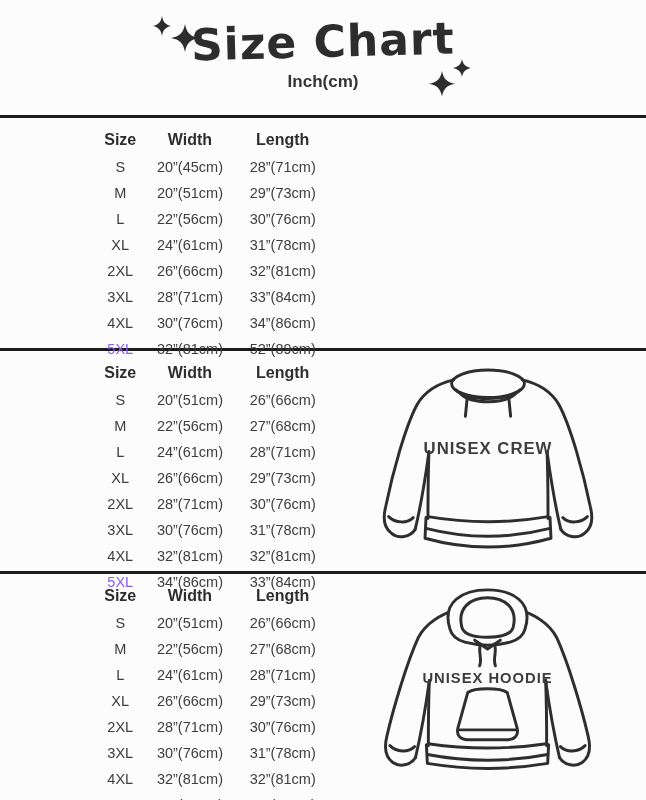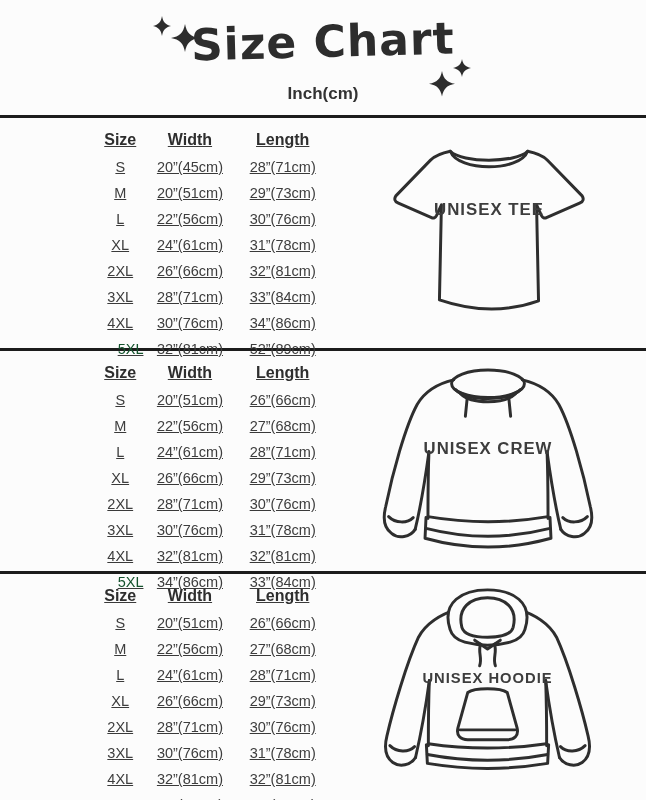--- a/index.html
+++ b/index.html
@@ -15,41 +15,41 @@
   
   header{height:115px;position:relative;text-align:center;box-sizing:border-box;padding-top:20px;}
   .title{
     display:inline-block;
     font-family:"DejaVu Sans",sans-serif;
     font-size:44px;font-weight:800;color:#2d2d2d;
     letter-spacing:1px;line-height:1;
     transform:rotate(-1.5deg);
     margin:0;
   }
-  .subtitle{font-size:17px;font-weight:700;color:#333;margin-top:20px;}
+  .subtitle{font-size:17px;font-weight:700;color:#333;margin-top:8px;}
   .sparkles{position:absolute;}
   .sparkles.left{left:148px;top:8px;}
   .sparkles.right{left:424px;top:55px;}
 
   .divider{height:3px;background:#1c1c1c;width:100%;}
 
   
   section{display:flex;box-sizing:border-box;}
   #section-0{height:230px;}
   #section-1{height:220px;}
   #section-2{height:226px;}
 
-  .table-col{width:330px;box-sizing:border-box;padding:8px 0 7px 96px;text-decoration:underline;}
+  .table-col{width:330px;box-sizing:border-box;padding:8px 0 7px 96px;}
   table{border-collapse:collapse;table-layout:fixed;}
   col.c-size{width:58px;}
   col.c-width{width:106px;}
   col.c-length{width:112px;}
   th{font-size:16px;font-weight:700;color:#2e2e2e;height:26px;text-align:center;vertical-align:middle;}
   td{font-size:14.5px;color:#3d3d3d;height:24px;text-align:center;vertical-align:middle;white-space:nowrap;}
-  td.muted{color:#14532d;text-align:right;}
+  td.muted{color:#8b5cf6;}
 
   .garment-col{flex:1;display:flex;align-items:center;justify-content:center;}
   .garment{display:block;}
   .garment text{
     font-family:"Liberation Sans",sans-serif;
     font-weight:700;fill:#3d3d3d;letter-spacing:1px;
     text-anchor:middle;
   }
 </style>
 </head>
@@ -127,29 +127,20 @@
               <td>34”(86cm)</td>
             </tr>
             <tr>
               <td class="muted">5XL</td>
               <td>32”(81cm)</td>
               <td>52”(89cm)</td>
             </tr>
           </tbody>
       </table>
     </div>
-    <div class="garment-col">
-      <svg class="garment" width="218" height="184" viewBox="0 0 220 185">
-        <g fill="none" stroke="#2e2e2e" stroke-width="3" stroke-linecap="round" stroke-linejoin="round">
-          <path d="M72,10 C62,12 56,15 52,19 L17,55 C15,58 16,61 19,62 L53,77 C55,78 57,77 58,75 L63,64 L61,160 C96,172 130,172 161,161 L159,64 L164,75 C165,77 167,78 169,77 L203,62 C206,61 207,58 205,55 L170,19 C166,15 160,12 150,10 C138,22 84,22 72,10 Z"></path>
-          <path d="M72,10 C80,31 142,31 150,10"></path>
-        </g>
-        <text x="111" y="74" font-size="17">UNISEX TEE</text>
-      </svg>
-    </div>
   </section>
 
   <div class="divider"></div>
 
   <section id="section-1">
     <div class="table-col">
       <table>
         <colgroup>
             <col class="c-size">
             <col class="c-width">

